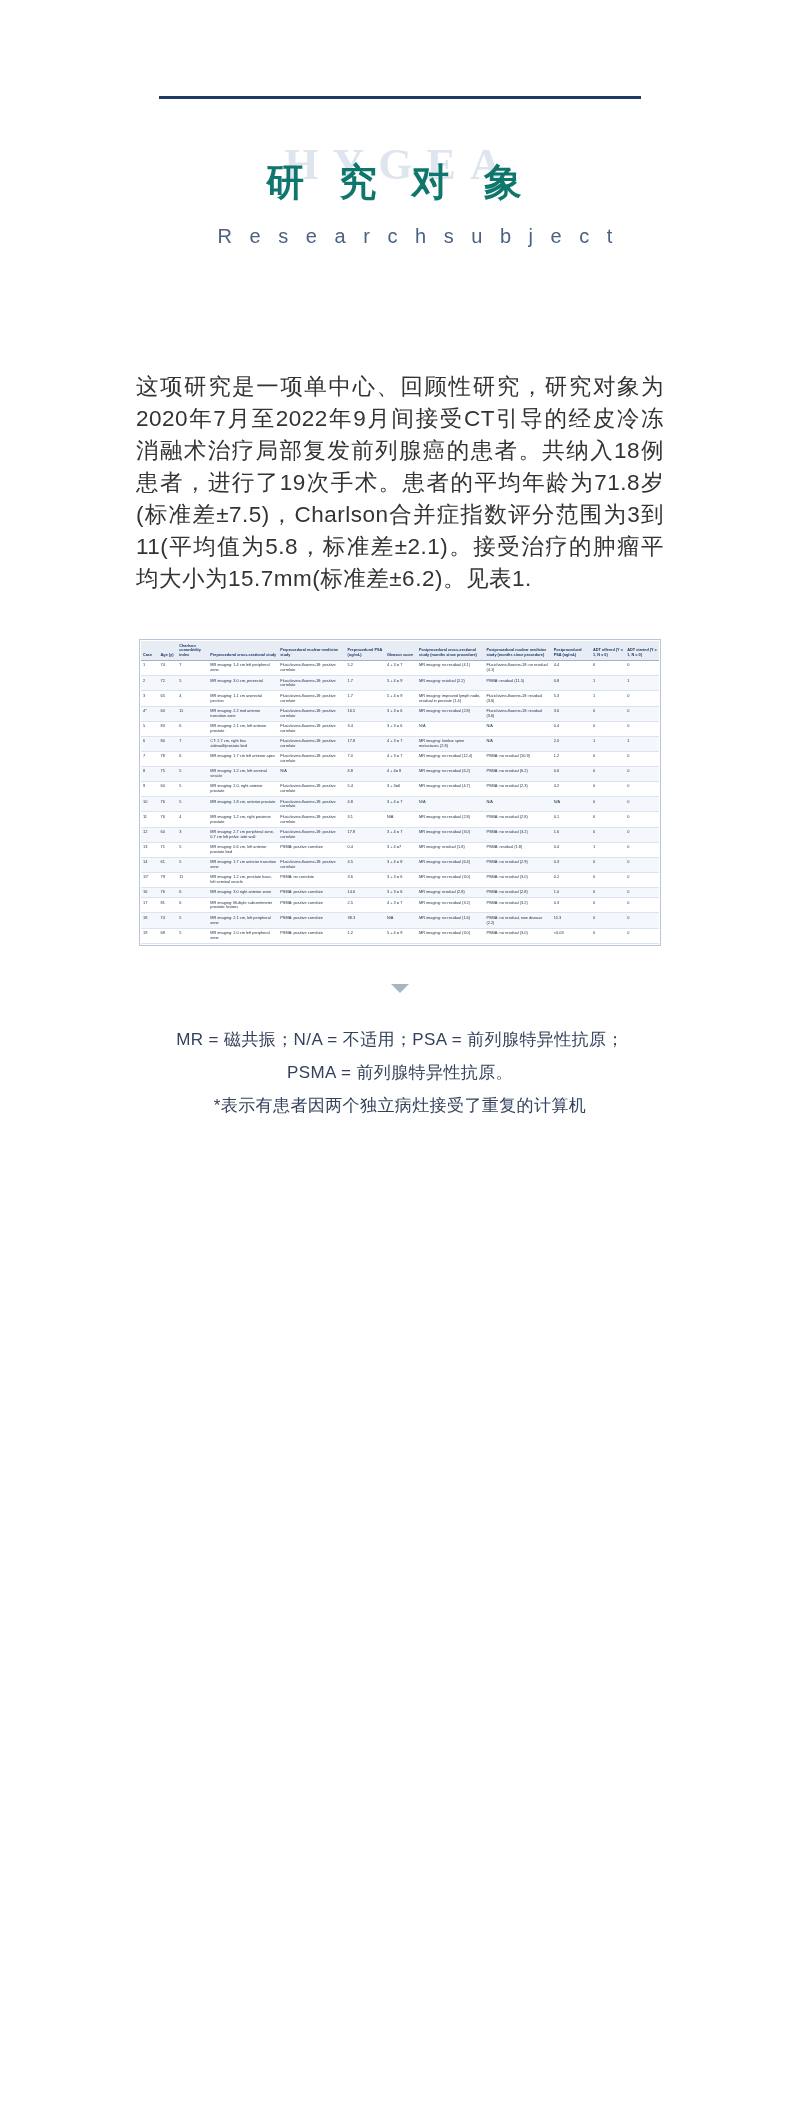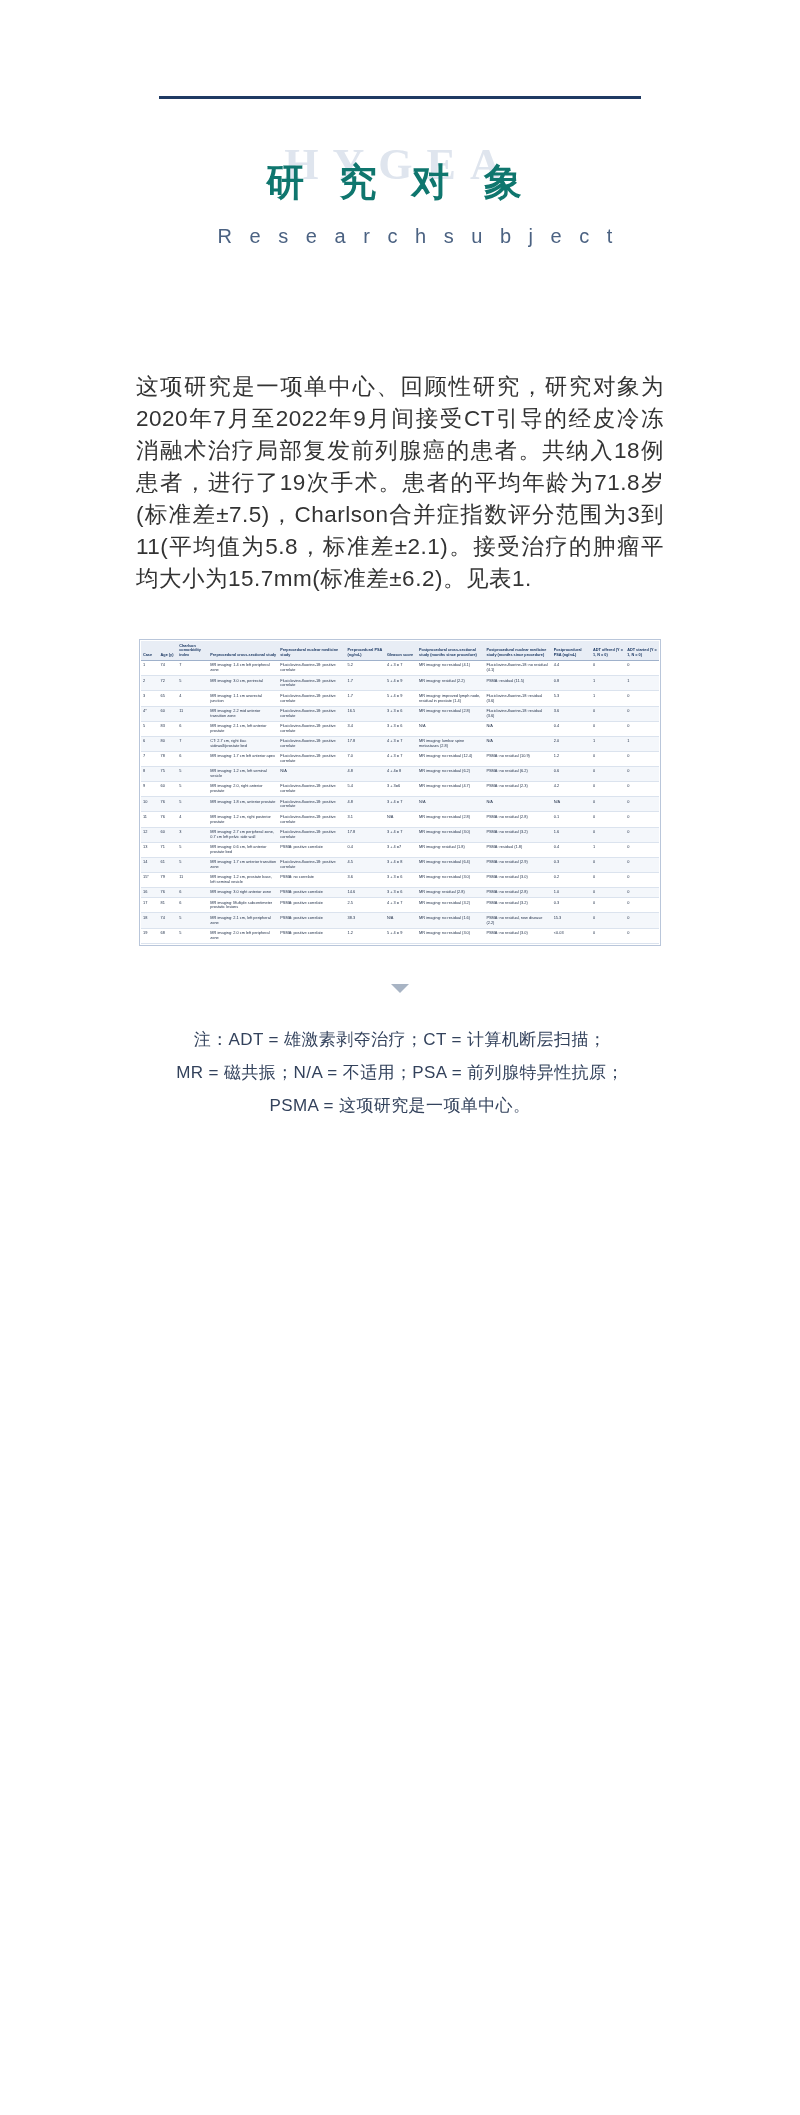--- a/index.html
+++ b/index.html
@@ -480,19 +480,19 @@
             <td>0</td>
             <td>0</td>
           </tr>
         </tbody>
     </table>
   </div>
 
   <div class="arrow"></div>
 
   <div class="notes">
-    <span class="note-line">注：ADT = 雄激素剥夺治疗；CT = 计算机断层扫描；</span>
     <span class="note-line">MR = 磁共振；N/A = 不适用；PSA = 前列腺特异性抗原；</span>
-    <span class="note-line">PSMA = 这项研究是一项单中心。</span>
+    <span class="note-line">PSMA = 前列腺特异性抗原。</span>
+    <span class="note-line">*表示有患者因两个独立病灶接受了重复的计算机</span>
   </div>
 
   <div class="bottom-space"></div>
 </div>
 
 </body></html>

